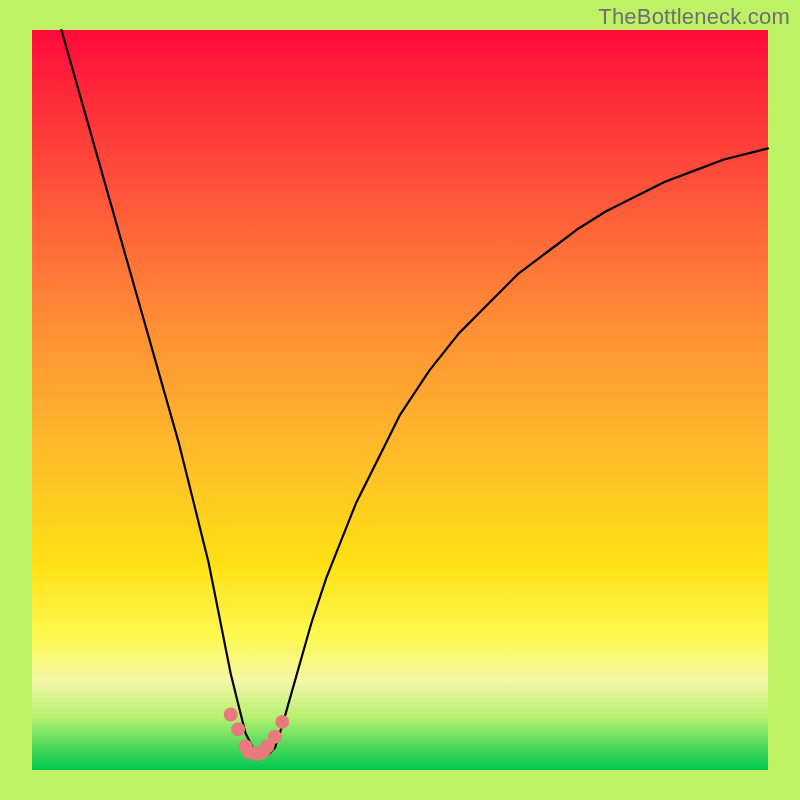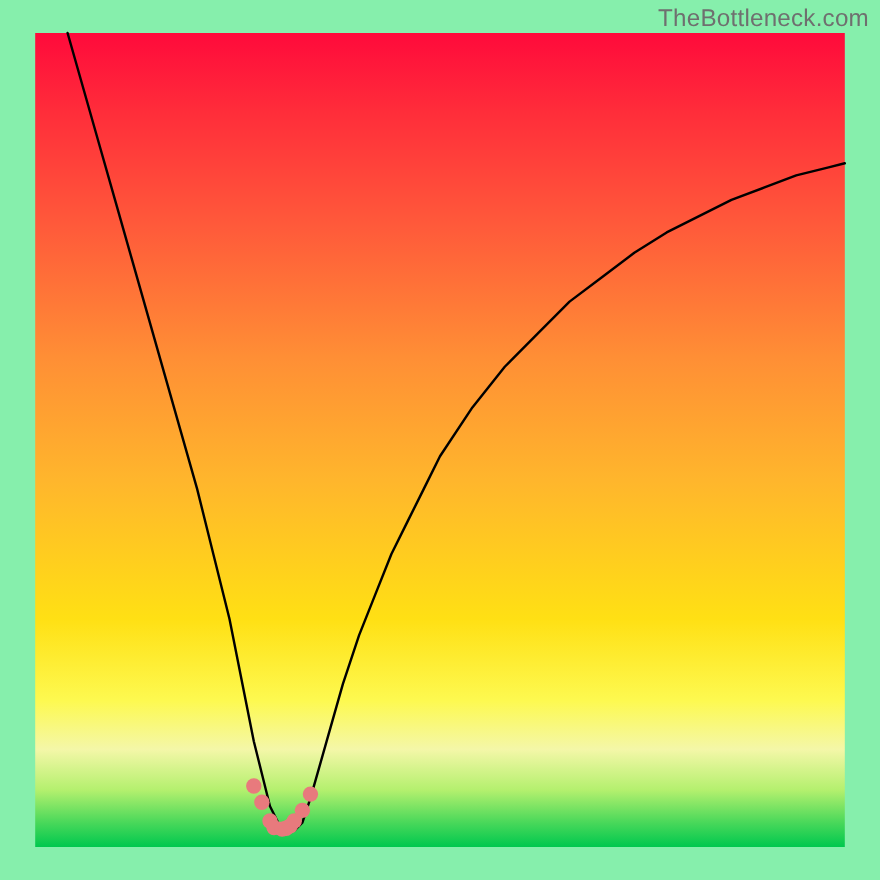--- a/index.html
+++ b/index.html
@@ -10,21 +10,21 @@
     background: #000;
     overflow: hidden;
     font-family: Arial, Helvetica, sans-serif;
   }
   .frame {
     position: absolute;
     left: 0;
     top: 0;
     width: 800px;
     height: 800px;
-    background: #86efac;
+    background: #bef264;
   }
   .watermark {
     position: absolute;
     top: 4px;
     right: 10px;
     color: #6f6f6f;
     font-size: 22px;
     letter-spacing: 0.2px;
     z-index: 50;
   }

